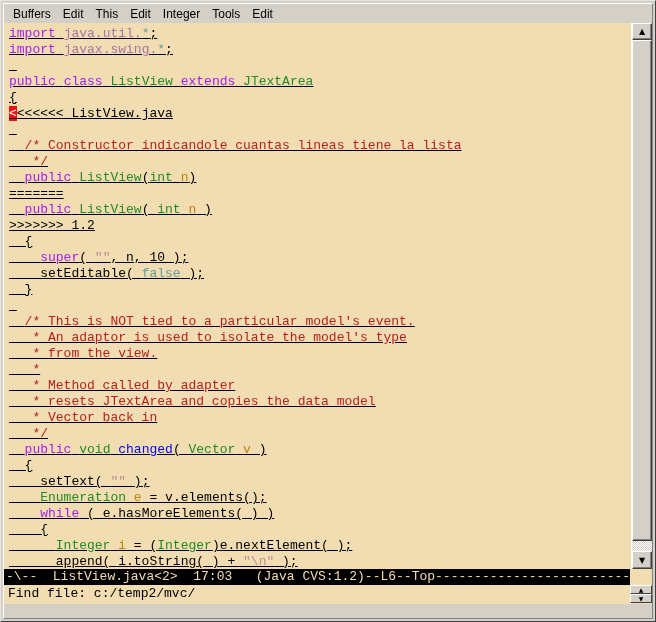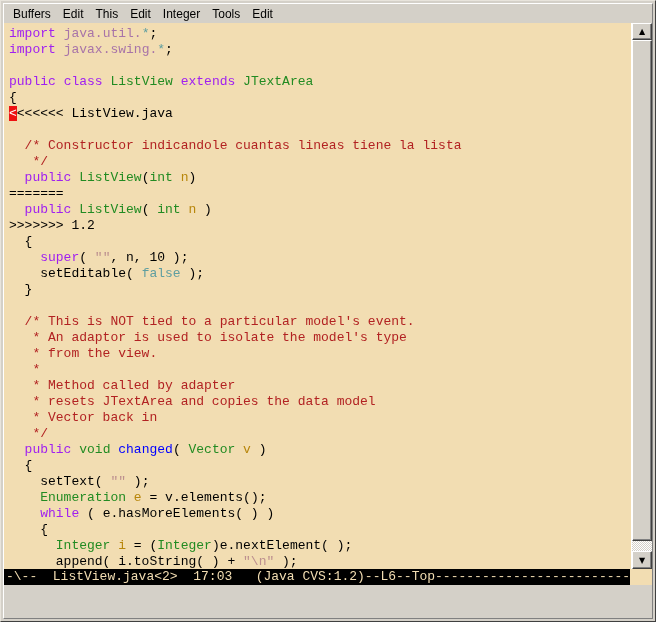--- a/index.html
+++ b/index.html
@@ -48,21 +48,21 @@
 
   
   .main { display:flex; height:546px; }
   .code {
     flex:1 1 auto; background:#f2ddb2; overflow:hidden;
     font-family:"Liberation Mono","DejaVu Sans Mono",monospace;
     font-size:13px; line-height:16px;
     padding:3px 0 0 5px;
     white-space:pre; color:#000;
   }
-  .code-line { height:16px; white-space:pre; }
+  .code-line { height:16px; white-space:pre;text-decoration:underline; }
   .cursor { background:#ee1111; color:#fff; }
 
   .scrollbar {
     flex:0 0 21px; position:relative;
     border-left:1px solid #fff;
     background-color:#fff;
     background-image:
       linear-gradient(45deg,#d4d0c8 25%,transparent 25%,transparent 75%,#d4d0c8 75%),
       linear-gradient(45deg,#d4d0c8 25%,transparent 25%,transparent 75%,#d4d0c8 75%);
     background-size:2px 2px;
@@ -139,15 +139,26 @@
             <span>▼</span>
           </div>
       </div>
     </div>
 
     <div class="modeline-row">
       <div class="modeline">-\--  ListView.java&lt;2&gt;  17:03   (Java CVS:1.2)--L6--Top----------------------------</div>
       <div class="modeline-corner"></div>
     </div>
 
+    <div class="minibuffer-row">
+      <div class="minibuffer"><span>Find file: </span><span>c:/temp2/mvc/</span></div>
+      <div class="mini-scroll">
+        <div class="mini-btn">
+            <span>▲</span>
+          </div>
+        <div class="mini-btn">
+            <span>▼</span>
+          </div>
+      </div>
+    </div>
 
   </div>
 </div>
 
 </body></html>

